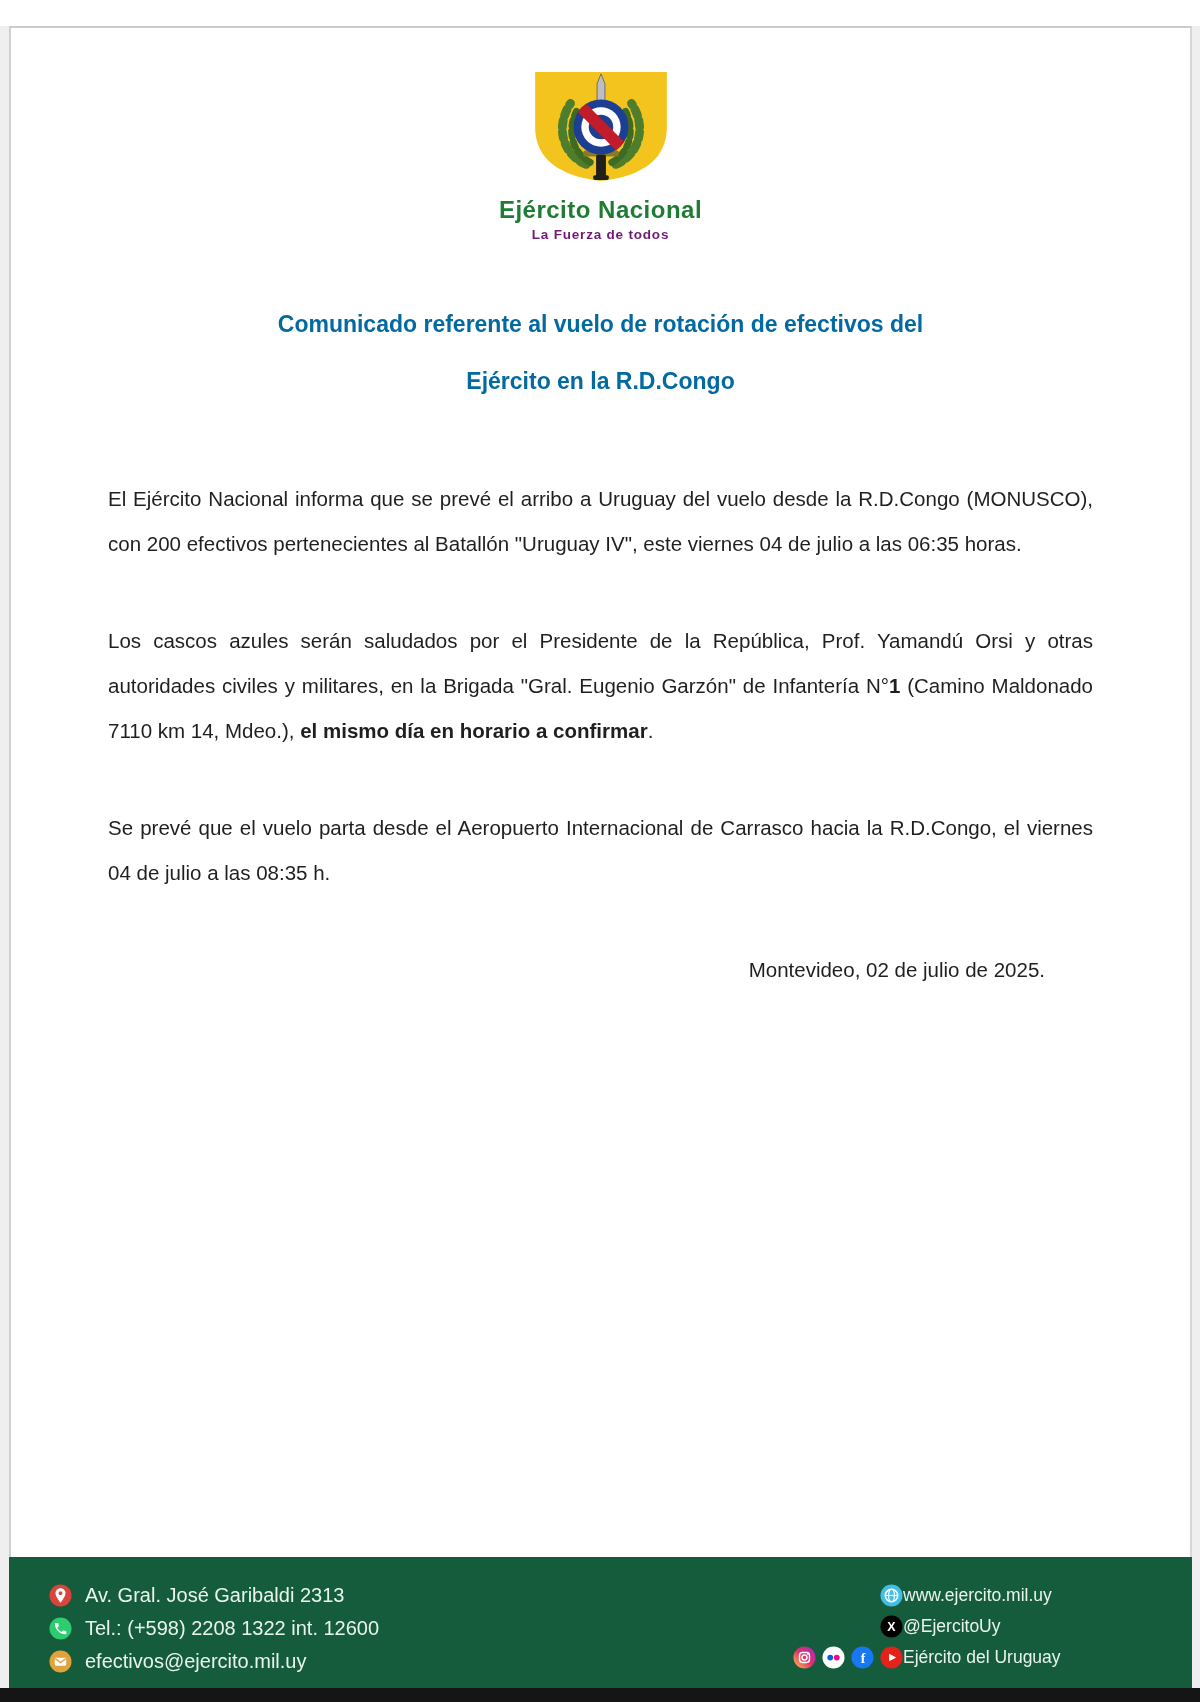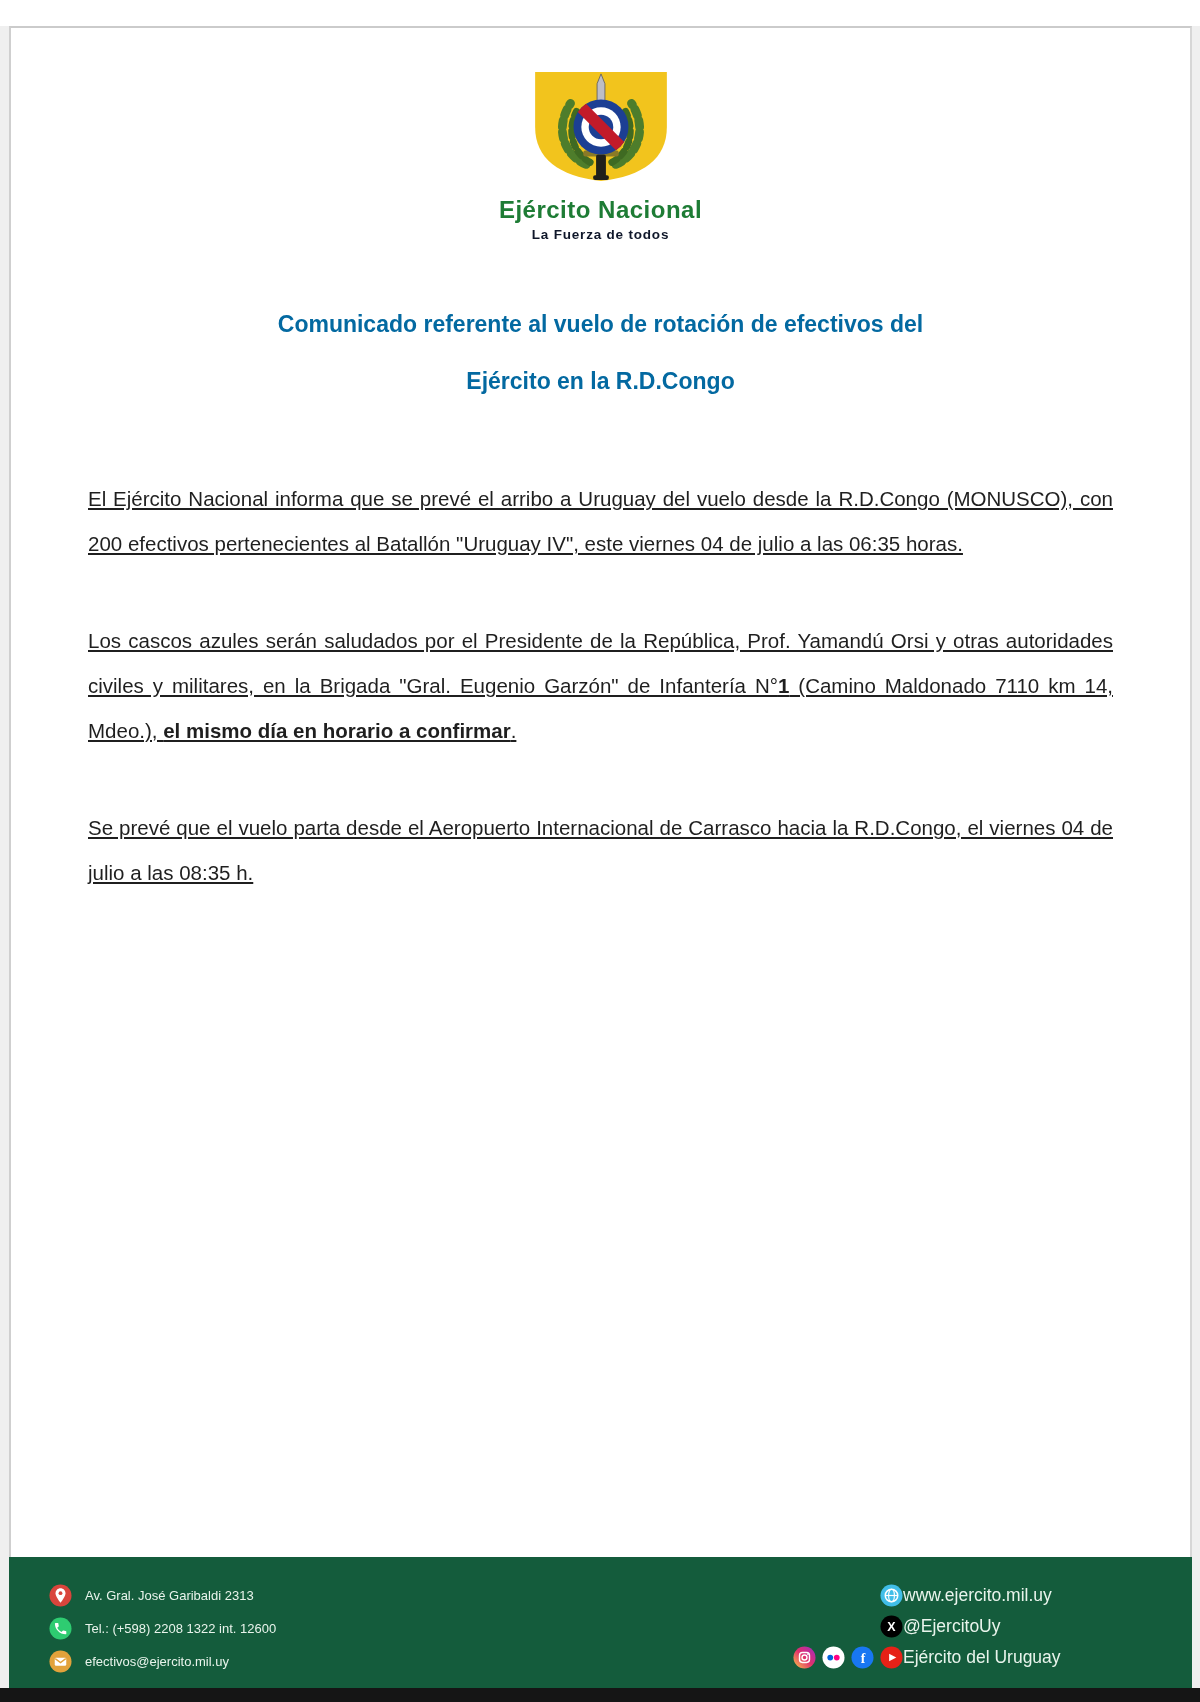--- a/index.html
+++ b/index.html
@@ -4,33 +4,33 @@
 <style>
   html,body{margin:0;padding:0;}
   body{font-family:"Liberation Sans",sans-serif;background:#efefef;}
   .stage{position:relative;width:1200px;height:1702px;background:#efefef;overflow:hidden;}
   .top-white{position:absolute;top:0;left:0;right:0;height:26px;background:#ffffff;}
   .page{position:absolute;top:26px;left:9px;right:8px;bottom:0;background:#ffffff;
         border-top:2px solid #cbcbcb;border-left:2px solid #cfcfcf;border-right:2px solid #d6d6d6;}
   
   .logo-block{padding-top:40px;text-align:center;}
   .brand-name{margin-top:8px;font-size:24px;font-weight:bold;color:#1e7c35;letter-spacing:.5px;}
-  .brand-tagline{margin-top:3px;font-size:13.5px;font-weight:bold;color:#0f172a;letter-spacing:.8px;}
+  .brand-tagline{margin-top:3px;font-size:13.5px;font-weight:bold;color:#701a75;letter-spacing:.8px;}
   
   .doc-title{margin:54px 130px 0;text-align:center;font-size:23px;font-weight:bold;color:#0369a1;line-height:57px;}
   
-  .doc-body{margin:66px 77px 0;font-size:20.5px;color:#1f1f1f;line-height:45px;text-align:justify;text-decoration:underline;}
+  .doc-body{margin:66px 97px 0;font-size:20.5px;color:#1f1f1f;line-height:45px;text-align:justify;}
   .doc-body p{margin:0 0 52px 0;}
   .doc-body b{font-weight:bold;}
   .dateline{text-align:right;padding-right:48px;font-size:20.5px;color:#1f1f1f;}
   
   .footer{position:absolute;left:-2px;right:-2px;bottom:14px;height:131px;background:#145c3c;color:#e9f4ec;}
   .f-left{position:absolute;left:40px;top:27px;display:flex;flex-direction:column;gap:10px;}
   .f-right{position:absolute;left:770px;top:27px;display:flex;flex-direction:column;gap:8px;}
-  .frow{display:flex;align-items:center;font-size:13px;}
+  .frow{display:flex;align-items:center;font-size:20px;}
   .f-left .frow{gap:13px;}
   .f-right .frow{font-size:17.5px;}
   .ficons{display:flex;gap:6px;justify-content:flex-end;min-width:124px;align-items:center;}
   .cicon{width:23px;height:23px;display:block;}
   .bottom-bar{position:absolute;left:0;right:0;bottom:0;height:14px;background:#151515;z-index:5;}
 </style>
 </head>
 <body>
 
 <div class="stage">
@@ -69,20 +69,21 @@
 
     <h1 class="doc-title">
       <span>Comunicado referente al vuelo de rotación de efectivos del</span><br>
       <span>Ejército en la R.D.Congo</span>
     </h1>
 
     <main class="doc-body">
       <p>El Ejército Nacional informa que se prevé el arribo a Uruguay del vuelo desde la R.D.Congo (MONUSCO), con 200 efectivos pertenecientes al Batallón "Uruguay IV", este viernes 04 de julio a las 06:35 horas.</p>
       <p><span>Los cascos azules serán saludados por el Presidente de la República, Prof. Yamandú Orsi y otras autoridades civiles y militares, en la Brigada "Gral. Eugenio Garzón" de Infantería N°</span><b>1</b><span> (Camino Maldonado 7110 km 14, Mdeo.), </span><b>el mismo día en horario a confirmar</b><span>.</span></p>
       <p>Se prevé que el vuelo parta desde el Aeropuerto Internacional de Carrasco hacia la R.D.Congo, el viernes 04 de julio a las 08:35 h.</p>
+      <div class="dateline">Montevideo, 02 de julio de 2025.</div>
     </main>
 
     <footer class="footer">
       <div class="f-left">
         <div class="frow">
           <svg class="cicon" viewBox="0 0 24 24">
             <circle cx="12" cy="12" r="11.5" fill="#d9453c"></circle>
             <path d="M12,4.5c-2.9,0-5.2,2.3-5.2,5.2c0,3.9,5.2,9.8,5.2,9.8s5.2-5.9,5.2-9.8C17.2,6.8,14.9,4.5,12,4.5z" fill="#ffffff"></path>
             <circle cx="12" cy="9.6" r="2" fill="#d9453c"></circle>
           </svg>

